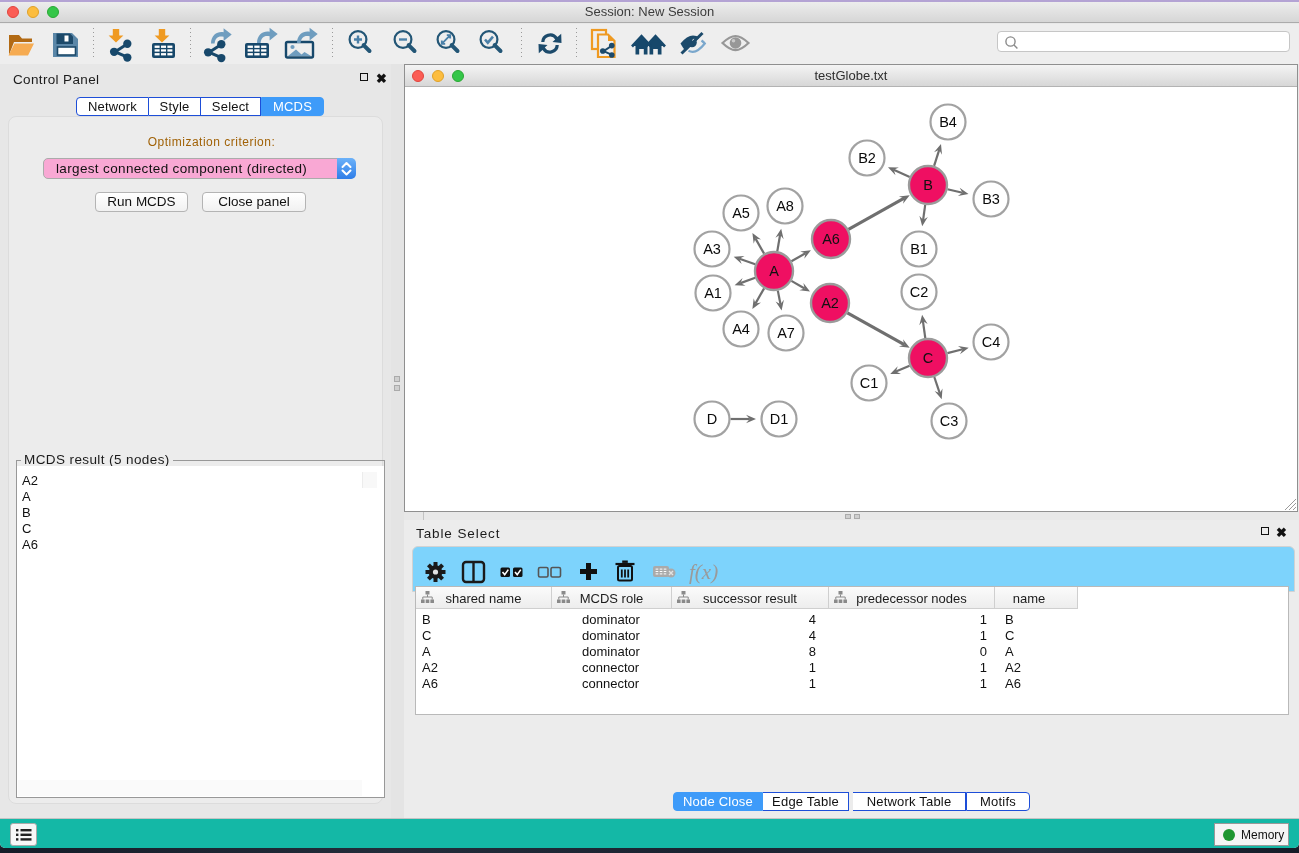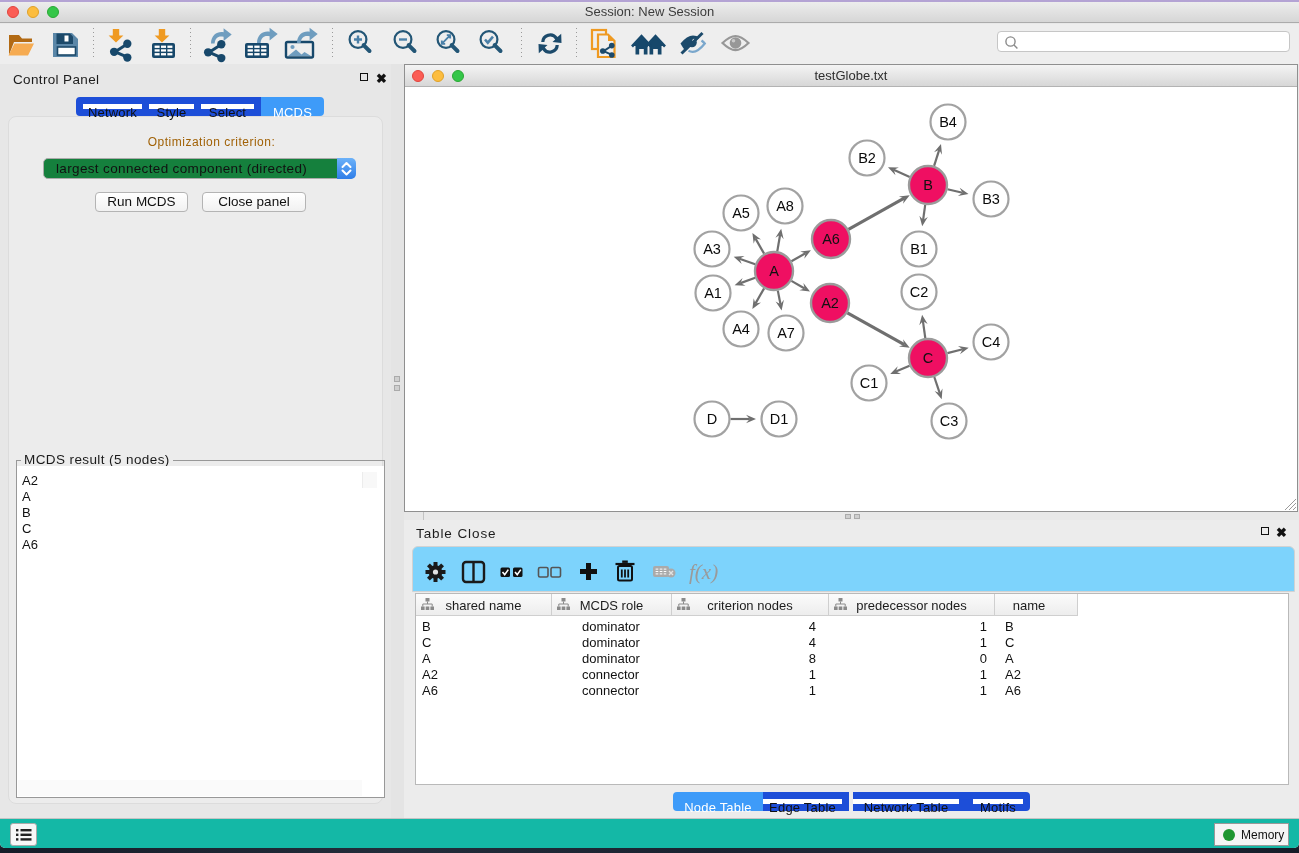--- a/index.html
+++ b/index.html
@@ -15,25 +15,25 @@
 
 #toolbar{position:absolute;left:0;top:24px;width:1299px;height:40px;background:#eeeeee}
 .sep{position:absolute;top:4px;height:32px;width:1px;background-image:linear-gradient(#9a9a9a 33%,rgba(0,0,0,0) 0%);background-size:1px 4px}
 #searchbox{position:absolute;left:997px;top:7px;width:293px;height:21px;background:#fff;border:1px solid #c6c6c6;border-radius:4px}
 
 #cpanel{position:absolute;left:0;top:64px;width:424px;height:754px;background:#e7e7e7;border-right:1px solid #c2c2c2}
 #cpanel h1{font-size:13.5px;letter-spacing:0.35px;font-weight:normal;color:#1c1c1c;position:absolute;left:13px;top:8px}
 .winbtn-sq{position:absolute;width:8px;height:8px;border:1.3px solid #111}
 .winbtn-x{position:absolute;font-size:13px;font-weight:bold;color:#111;line-height:11px}
 #tabs{position:absolute;left:76px;top:33px;height:19px}
-.tab{position:absolute;top:0;height:19px;background:#fff;border:7px solid #1d4ed8;font-size:13px;color:#111;text-align:center;line-height:18px;letter-spacing:0.2px}
+.tab{position:absolute;top:0;height:19px;background:#fff;border:1px solid #1d4ed8;font-size:13px;color:#111;text-align:center;line-height:18px;letter-spacing:0.2px}
 .tab.sel{background:#3e9bf9;color:#fff;border-color:#3e9bf9}
 #cbox{position:absolute;left:8px;top:52px;width:375px;height:688px;background:#ececec;border:1px solid #dcdcdc;border-radius:8px}
 #optlabel{position:absolute;left:0;top:71px;width:100%;text-align:center;font-size:12px;letter-spacing:0.5px;color:#a16207}
-#dropdown{position:absolute;left:43px;top:94px;width:312px;height:21px;background:#15803d;border:1px solid #ababab;border-radius:5px;font-size:13.5px;color:#111;line-height:19px;padding-left:12px;letter-spacing:0.35px}
+#dropdown{position:absolute;left:43px;top:94px;width:312px;height:21px;background:#f9a8d4;border:1px solid #ababab;border-radius:5px;font-size:13.5px;color:#111;line-height:19px;padding-left:12px;letter-spacing:0.35px}
 #spinner{position:absolute;left:293px;top:-1px;width:19px;height:21px;border-radius:0 5px 5px 0;background:linear-gradient(#6cb2f9,#2e7de8)}
 .btn{position:absolute;top:128px;height:20px;background:linear-gradient(#ffffff,#f1f1f1);border:1px solid #b4b4b4;border-radius:4px;font-size:13.5px;color:#111;text-align:center;line-height:18px}
 
 #grp{position:absolute;left:16px;top:396px;width:369px;height:338px;border:1px solid #989898}
 #grplabel{position:absolute;left:4px;top:-9px;background:#ececec;padding:0 3px;font-size:13.5px;letter-spacing:0.4px;color:#1a1a1a}
 #listbox{position:absolute;left:0px;top:5px;width:367px;height:331px;background:#fff;font-size:13px;color:#111;padding-top:7px}
 #listbox div{padding-left:5px;height:16px;line-height:16px}
 #vsb{position:absolute;left:345px;top:6px;width:15px;height:322px;background:#f8f8f8;border-left:1px solid #ececec}
 #hsb{position:absolute;left:1px;bottom:1px;width:344px;height:13px;background:#fafafa}
 
@@ -42,21 +42,21 @@
 #netwin{position:absolute;left:404px;top:64px;width:894px;height:448px;background:#fff;border:1px solid #8f8f8f}
 #nettitle{position:absolute;left:0;top:0;width:892px;height:22px;background:linear-gradient(#f4f4f4,#d7d7d7);border-bottom:1px solid #b3b3b3}
 #nettitle .t1{left:7px;top:5px;background:#fb5d55;border:1px solid #e1453e}
 #nettitle .t2{left:27px;top:5px;background:#fcbd3f;border:1px solid #e0a128}
 #nettitle .t3{left:47px;top:5px;background:#35c649;border:1px solid #2aa834}
 #nettitle span{position:absolute;left:0;top:3px;width:100%;text-align:center;font-size:13px;color:#2e2e2e}
 
 #tpanel{position:absolute;left:404px;top:520px;width:895px;height:298px;background:#ececec}
 #tpanel h1{font-size:13.5px;letter-spacing:0.9px;font-weight:normal;color:#1c1c1c;position:absolute;left:12px;top:6px}
 #ttoolbar{position:absolute;left:8px;top:26px;width:883px;height:46px;background:#7dd3fc;border:1px solid #d2d2d2;border-radius:6px 6px 0 0}
-#ttable{position:absolute;left:11px;top:73px;width:874px;height:192px;background:#fff;border:1px solid #b9b9b9}
+#ttable{position:absolute;left:11px;top:66px;width:874px;height:129px;background:#fff;border:1px solid #b9b9b9}
 .hcell{position:absolute;top:0;height:22px;background:linear-gradient(#fbfbfb,#ededed);border-right:1px solid #cfcfcf;border-bottom:1px solid #cfcfcf}
 .hcell span{position:absolute;top:4px;width:100%;text-align:center;font-size:13px;color:#1c1c1c}
 .trow{position:absolute;left:0;width:100%;height:16px;font-size:13px;color:#111}
 .trow span{position:absolute;top:1px}
 
 #btabs{position:absolute;left:269px;top:272px;height:19px}
 
 #statusbar{position:absolute;left:0;top:818px;width:1299px;height:46px;background:#14b8a6;border-top:1px solid #c4c4c4}
 #listbtn{position:absolute;left:10px;top:4px;width:27px;height:23px;background:#f7f7f7;border:1px solid #ababab;border-radius:3px}
 #membtn{position:absolute;left:1214px;top:4px;width:75px;height:23px;background:#f5f5f5;border:1px solid #999;font-size:12px;color:#111}
@@ -317,21 +317,21 @@
 <text x="523" y="276" text-anchor="middle" font-size="14.5" fill="#111">C</text>
 
     </svg>
     <svg width="13" height="13" style="position:absolute;right:0px;bottom:0px" viewBox="0 0 13 13">
         <line x1="1" y1="12" x2="12" y2="1" stroke="#9a9a9a" stroke-width="1"></line>
         <line x1="5" y1="12" x2="12" y2="5" stroke="#9a9a9a" stroke-width="1"></line>
         <line x1="9" y1="12" x2="12" y2="9" stroke="#9a9a9a" stroke-width="1"></line>
       </svg>
   </div>
   <div id="tpanel">
-    <h1>Table Close</h1>
+    <h1>Table Select</h1>
     <div class="winbtn-sq" style="left:857px;top:7px"></div>
     <div class="winbtn-x" style="left:872px;top:7px">✖</div>
     <div id="ttoolbar">
         <svg width="883" height="46" style="position:absolute;left:0;top:0">
           <g transform="translate(22.5,25)">
             <circle r="6.8" fill="#1a1a1a"></circle>
             <circle r="2.6" fill="#e3e3e3"></circle>
 <g fill="#1a1a1a">
               <rect x="-2" y="-10" width="4" height="5"></rect>
               <rect x="-2" y="5" width="4" height="5"></rect>
@@ -403,21 +403,21 @@
         <div class="hcell" style="left:256px;width:157px">
           <svg width="13" height="13" style="position:absolute;left:5px;top:4px" viewBox="0 0 13 13">
             <g fill="#8a8a8a">
               <rect x="4.5" y="0" width="4" height="3.5"></rect>
               <rect x="0" y="8.5" width="3.6" height="3.5"></rect>
               <rect x="4.7" y="8.5" width="3.6" height="3.5"></rect>
               <rect x="9.4" y="8.5" width="3.6" height="3.5"></rect>
             </g>
             <path d="M6.5 3.5 v2.5 M1.8 8.5 v-2.5 h9.4 v2.5" stroke="#8a8a8a" fill="none" stroke-width="1"></path>
           </svg>
-          <span>criterion nodes</span>
+          <span>successor result</span>
         </div>
         <div class="hcell" style="left:413px;width:166px">
           <svg width="13" height="13" style="position:absolute;left:5px;top:4px" viewBox="0 0 13 13">
             <g fill="#8a8a8a">
               <rect x="4.5" y="0" width="4" height="3.5"></rect>
               <rect x="0" y="8.5" width="3.6" height="3.5"></rect>
               <rect x="4.7" y="8.5" width="3.6" height="3.5"></rect>
               <rect x="9.4" y="8.5" width="3.6" height="3.5"></rect>
             </g>
             <path d="M6.5 3.5 v2.5 M1.8 8.5 v-2.5 h9.4 v2.5" stroke="#8a8a8a" fill="none" stroke-width="1"></path>
@@ -457,21 +457,21 @@
         </div>
         <div class="trow" style="top:88px">
           <span style="left:6px">A6</span>
           <span style="left:166px">connector</span>
           <span style="left:360px;width:40px;text-align:right">1</span>
           <span style="left:531px;width:40px;text-align:right">1</span>
           <span style="left:589px">A6</span>
         </div>
     </div>
     <div id="btabs">
-      <div class="tab sel" style="left:0;width:90px;border-radius:4px 0 0 4px">Node Table</div>
+      <div class="tab sel" style="left:0;width:90px;border-radius:4px 0 0 4px">Node Close</div>
       <div class="tab" style="left:90px;width:86px;border-left:none">Edge Table</div>
       <div class="tab" style="left:180px;width:113px;border-left:none">Network Table</div>
       <div class="tab" style="left:293px;width:64px;border-radius:0 4px 4px 0">Motifs</div>
     </div>
   </div>
   <div id="statusbar">
     <div id="listbtn">
         <svg width="16" height="14" style="position:absolute;left:5px;top:4px" viewBox="0 0 16 14">
           <g fill="#222">
             <rect x="0" y="1" width="2.4" height="2.4"></rect>

